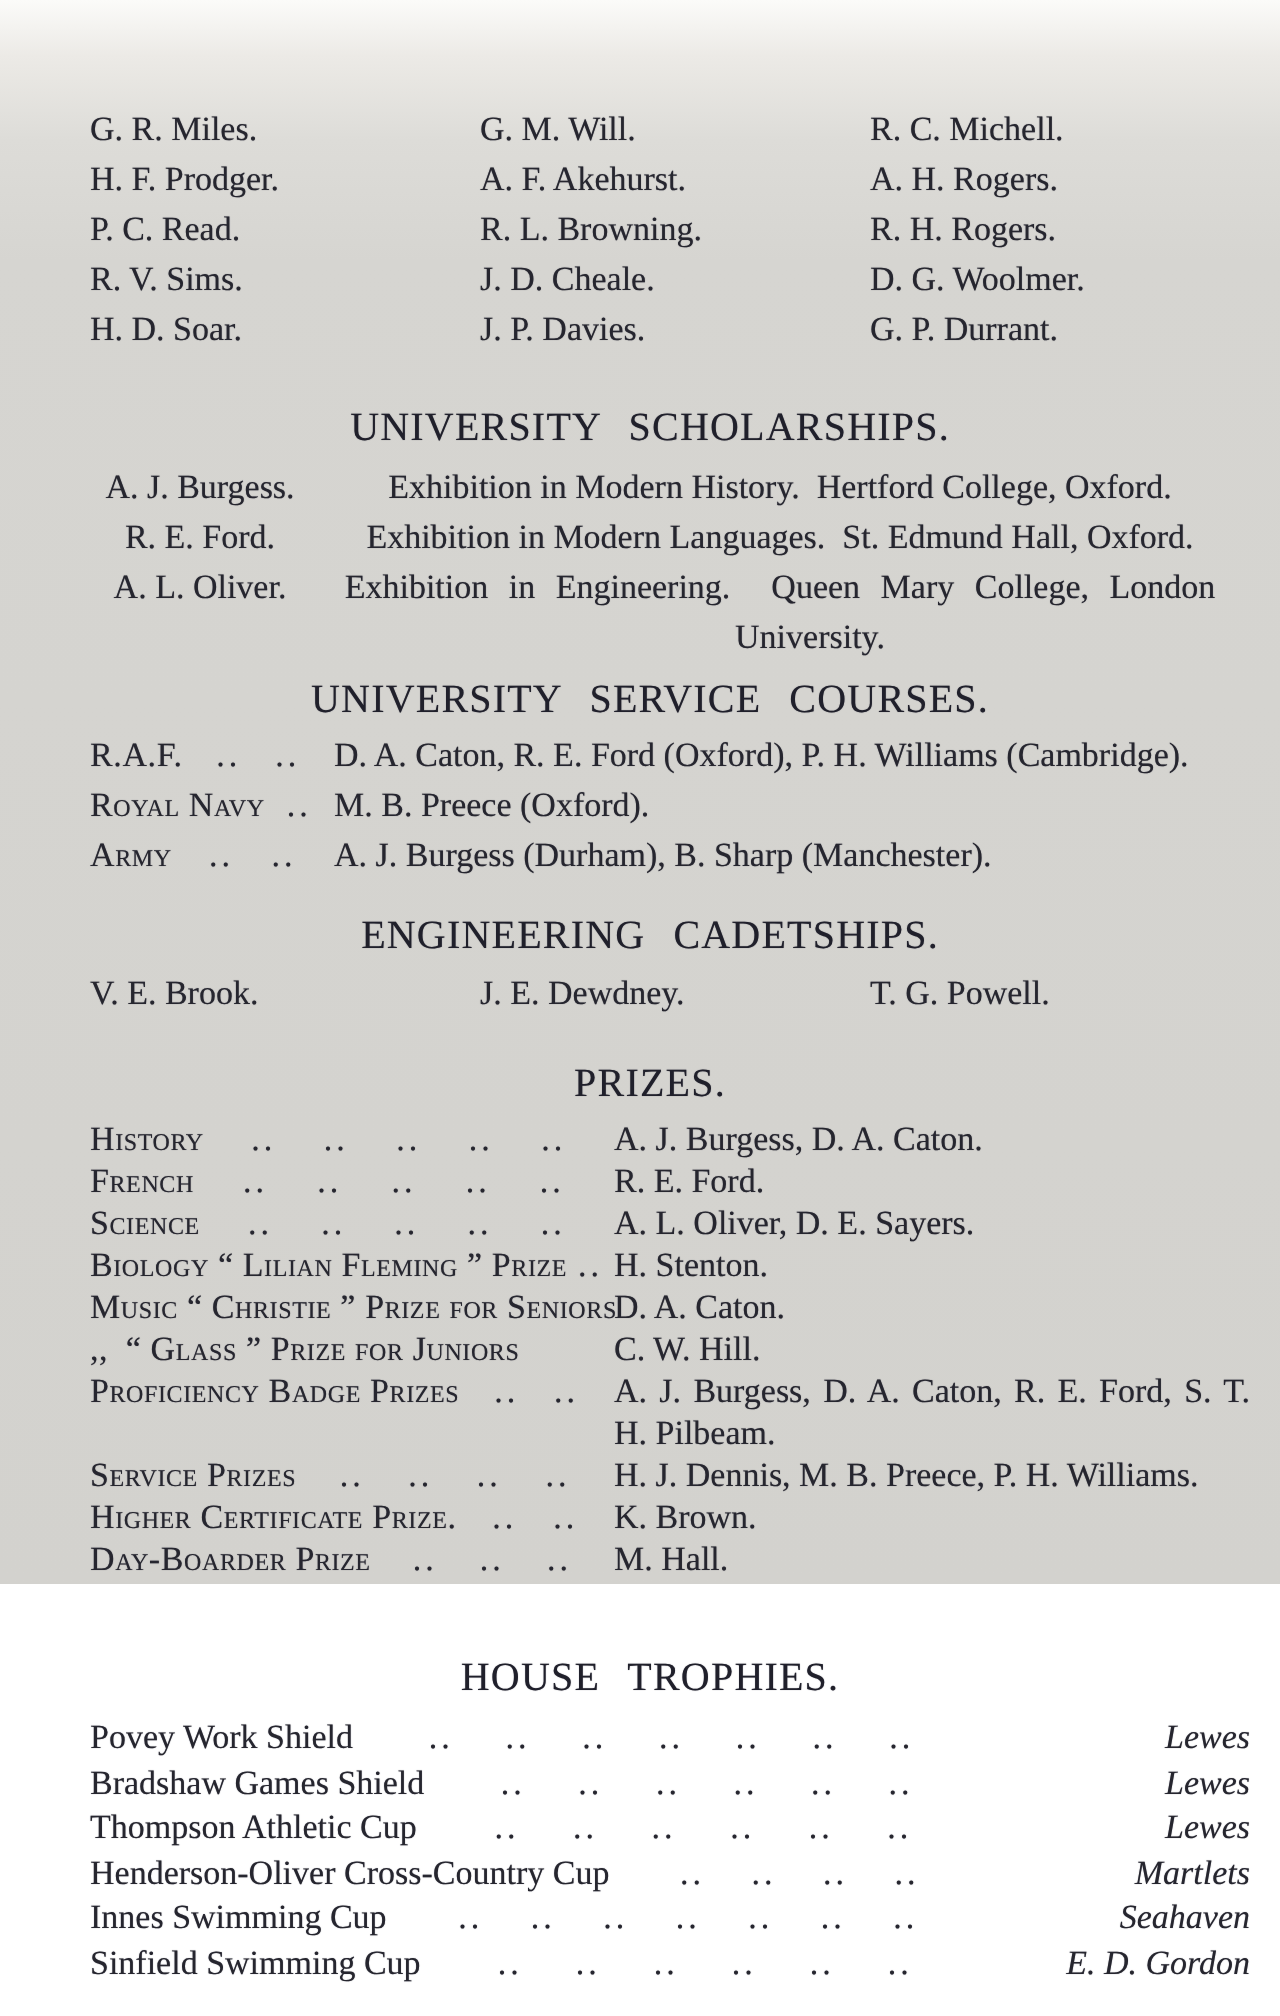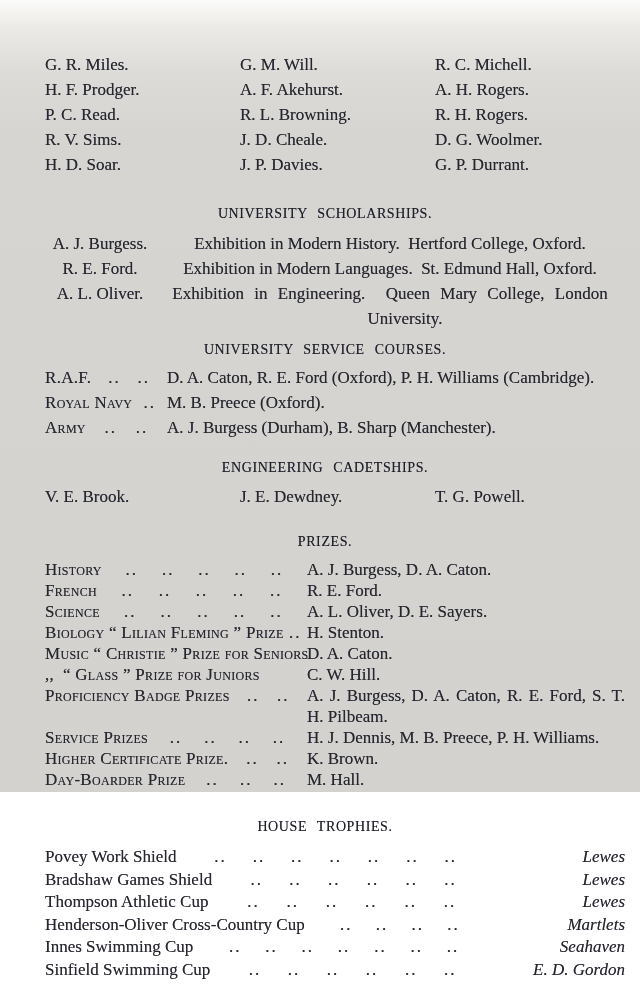--- a/index.html
+++ b/index.html
@@ -14,29 +14,29 @@
     color:#26262f;
     text-shadow:0 0 0.5px rgba(38,38,55,.55);
   }
   
   .grid3{display:grid;grid-template-columns:195px 195px 1fr;}
   .grid3 .cell{line-height:25px;white-space:nowrap;}
   
   h2.section{
     margin:0;padding:0 20px 0 0;
     text-align:center;
-    font-size:14px;font-weight:normal;
+    font-size:20px;font-weight:normal;
     letter-spacing:.6px;word-spacing:.42em;
     line-height:22px;color:#20202b;
   }
   h2.m-sch{margin-top:26px;margin-bottom:6px;}
   h2.m-svc{margin-top:8px;margin-bottom:4px;}
   h2.m-cad{margin-top:17px;margin-bottom:5px;}
   h2.m-prz{margin-top:22px;margin-bottom:6px;}
-  h2.m-hou{margin-top:26px;margin-bottom:8px;}
+  h2.m-hou{margin-top:38px;margin-bottom:8px;}
   
   .sch-row{display:flex;line-height:25px;text-align:center;}
   .sch-name{width:110px;flex:none;}
   .sch-desc{flex:1;}
   .stretch{word-spacing:6px;}
   .wrap2{display:block;margin-left:30px;}
   
   .dots{flex:1;display:flex;justify-content:space-evenly;overflow:hidden;}
   .dots span{letter-spacing:2px;}
   .sc{font-variant:small-caps;letter-spacing:.3px;white-space:nowrap;}

